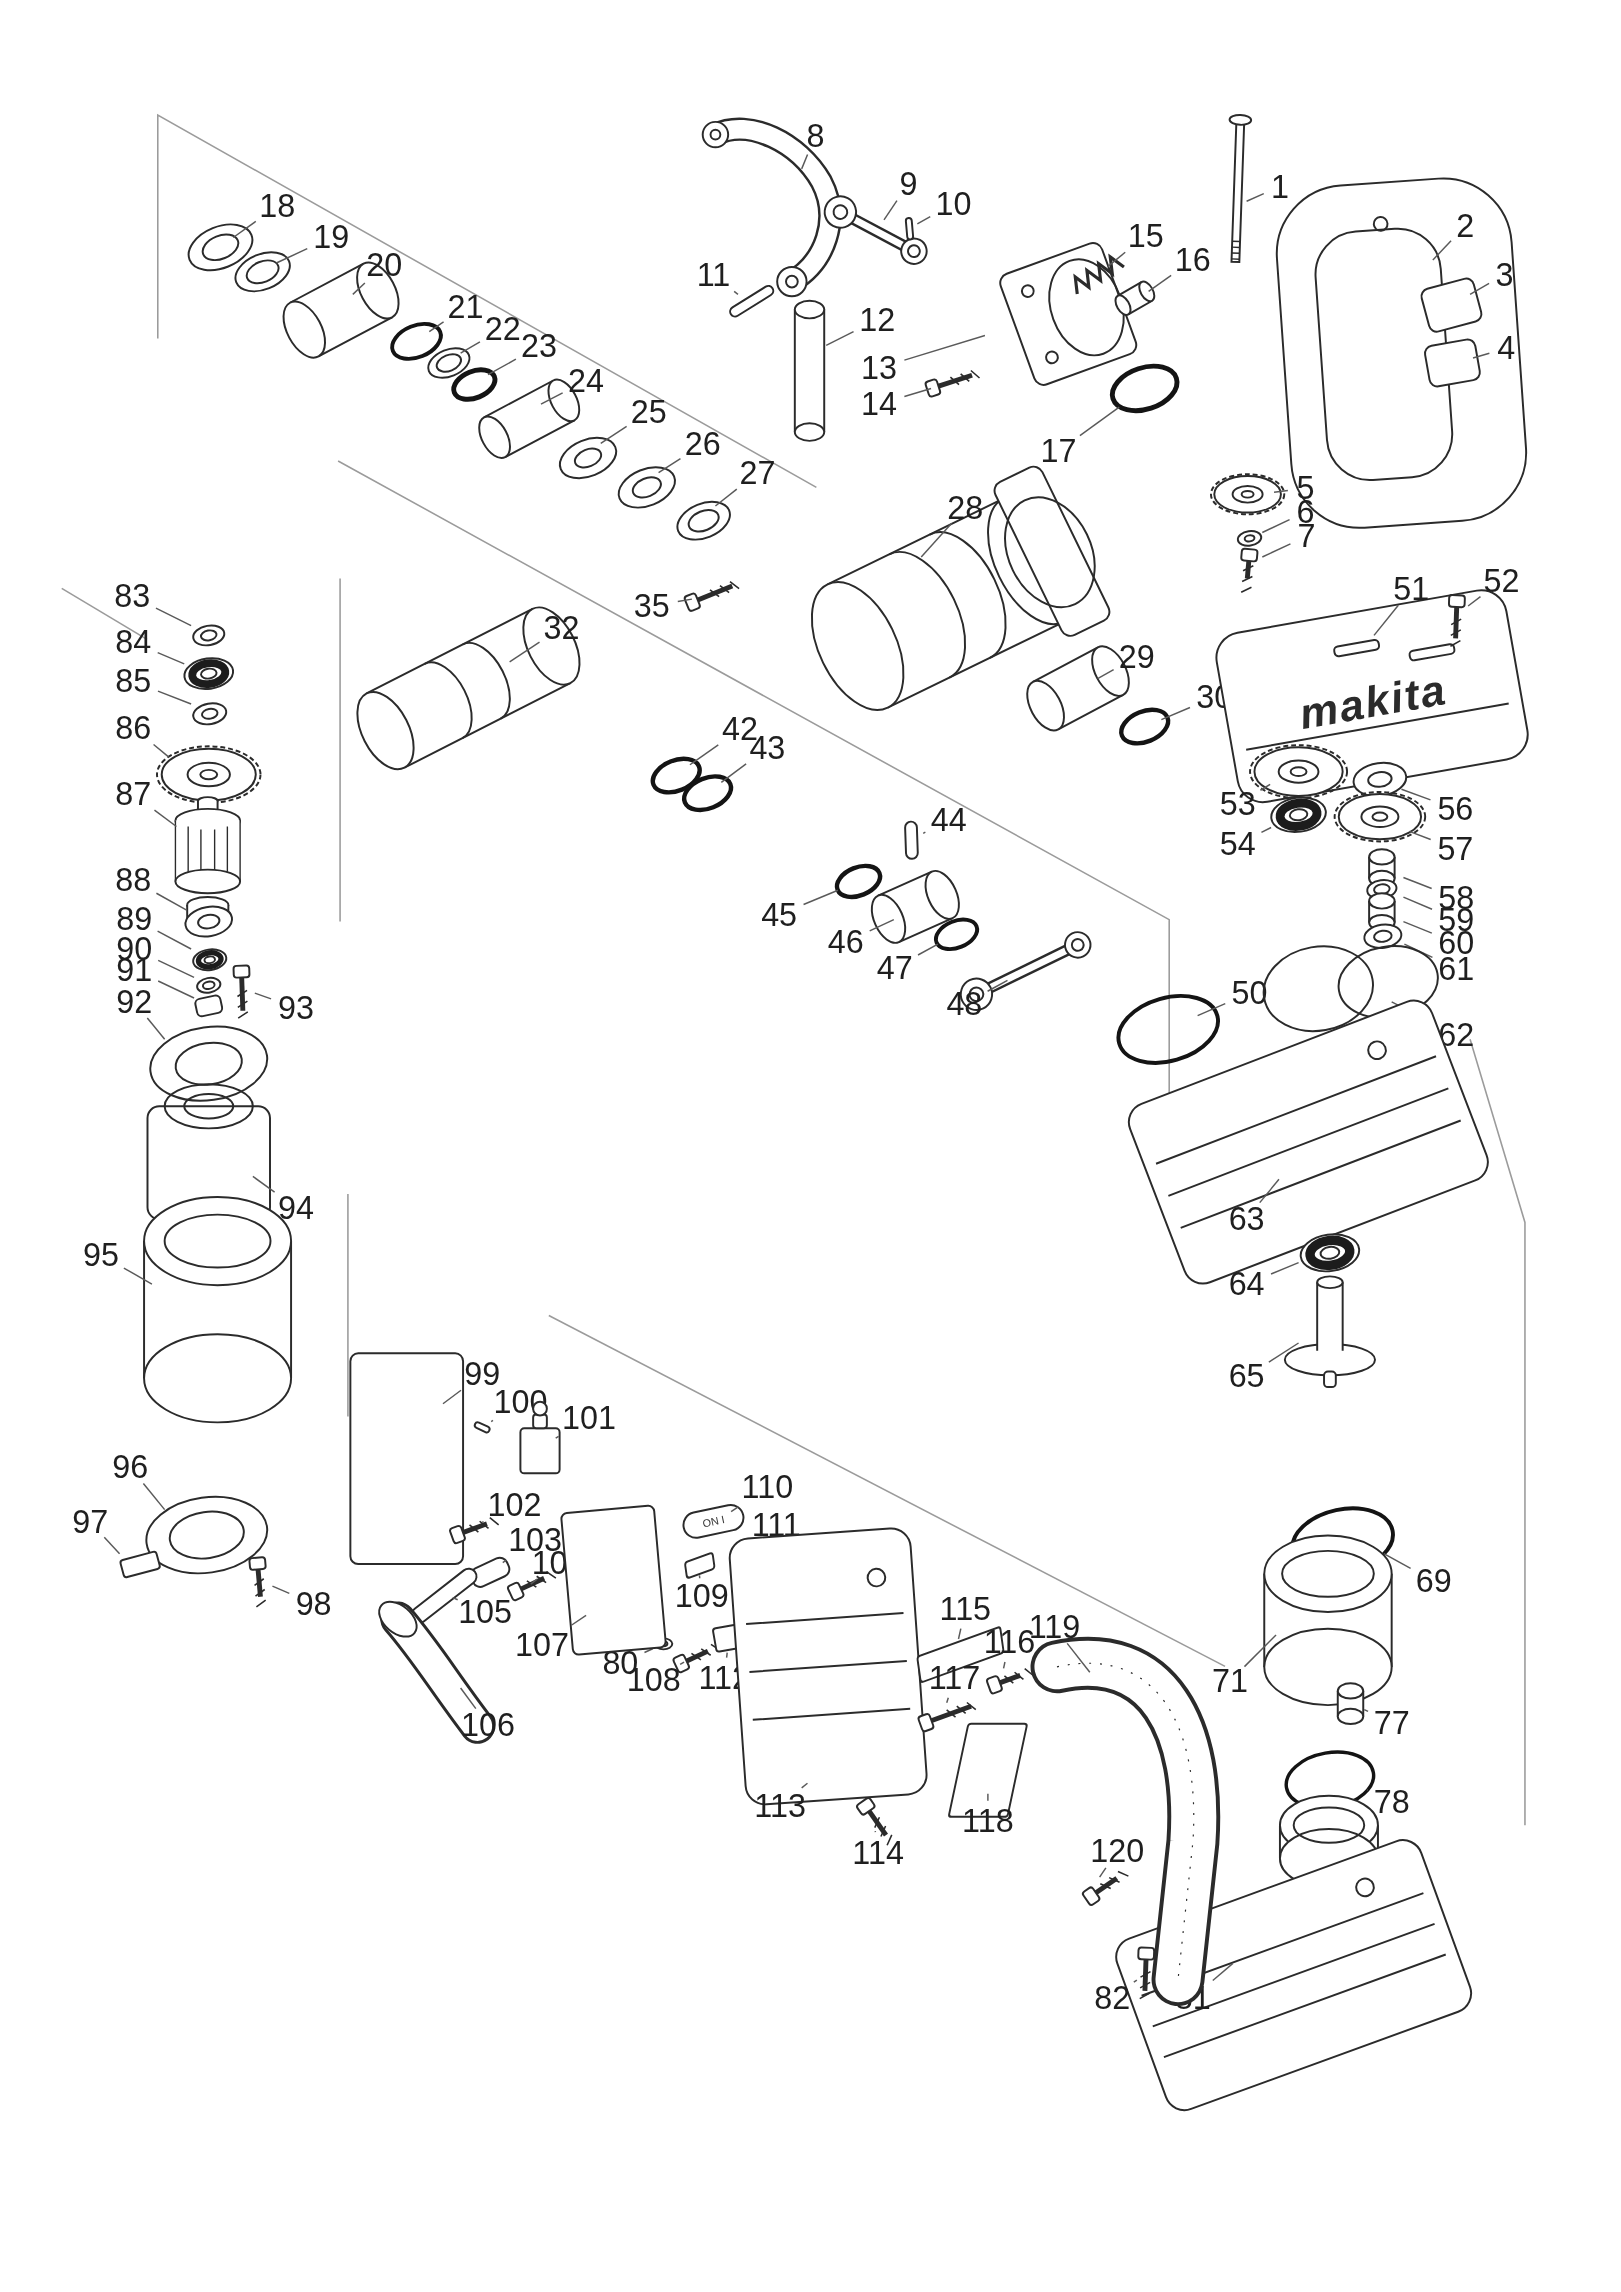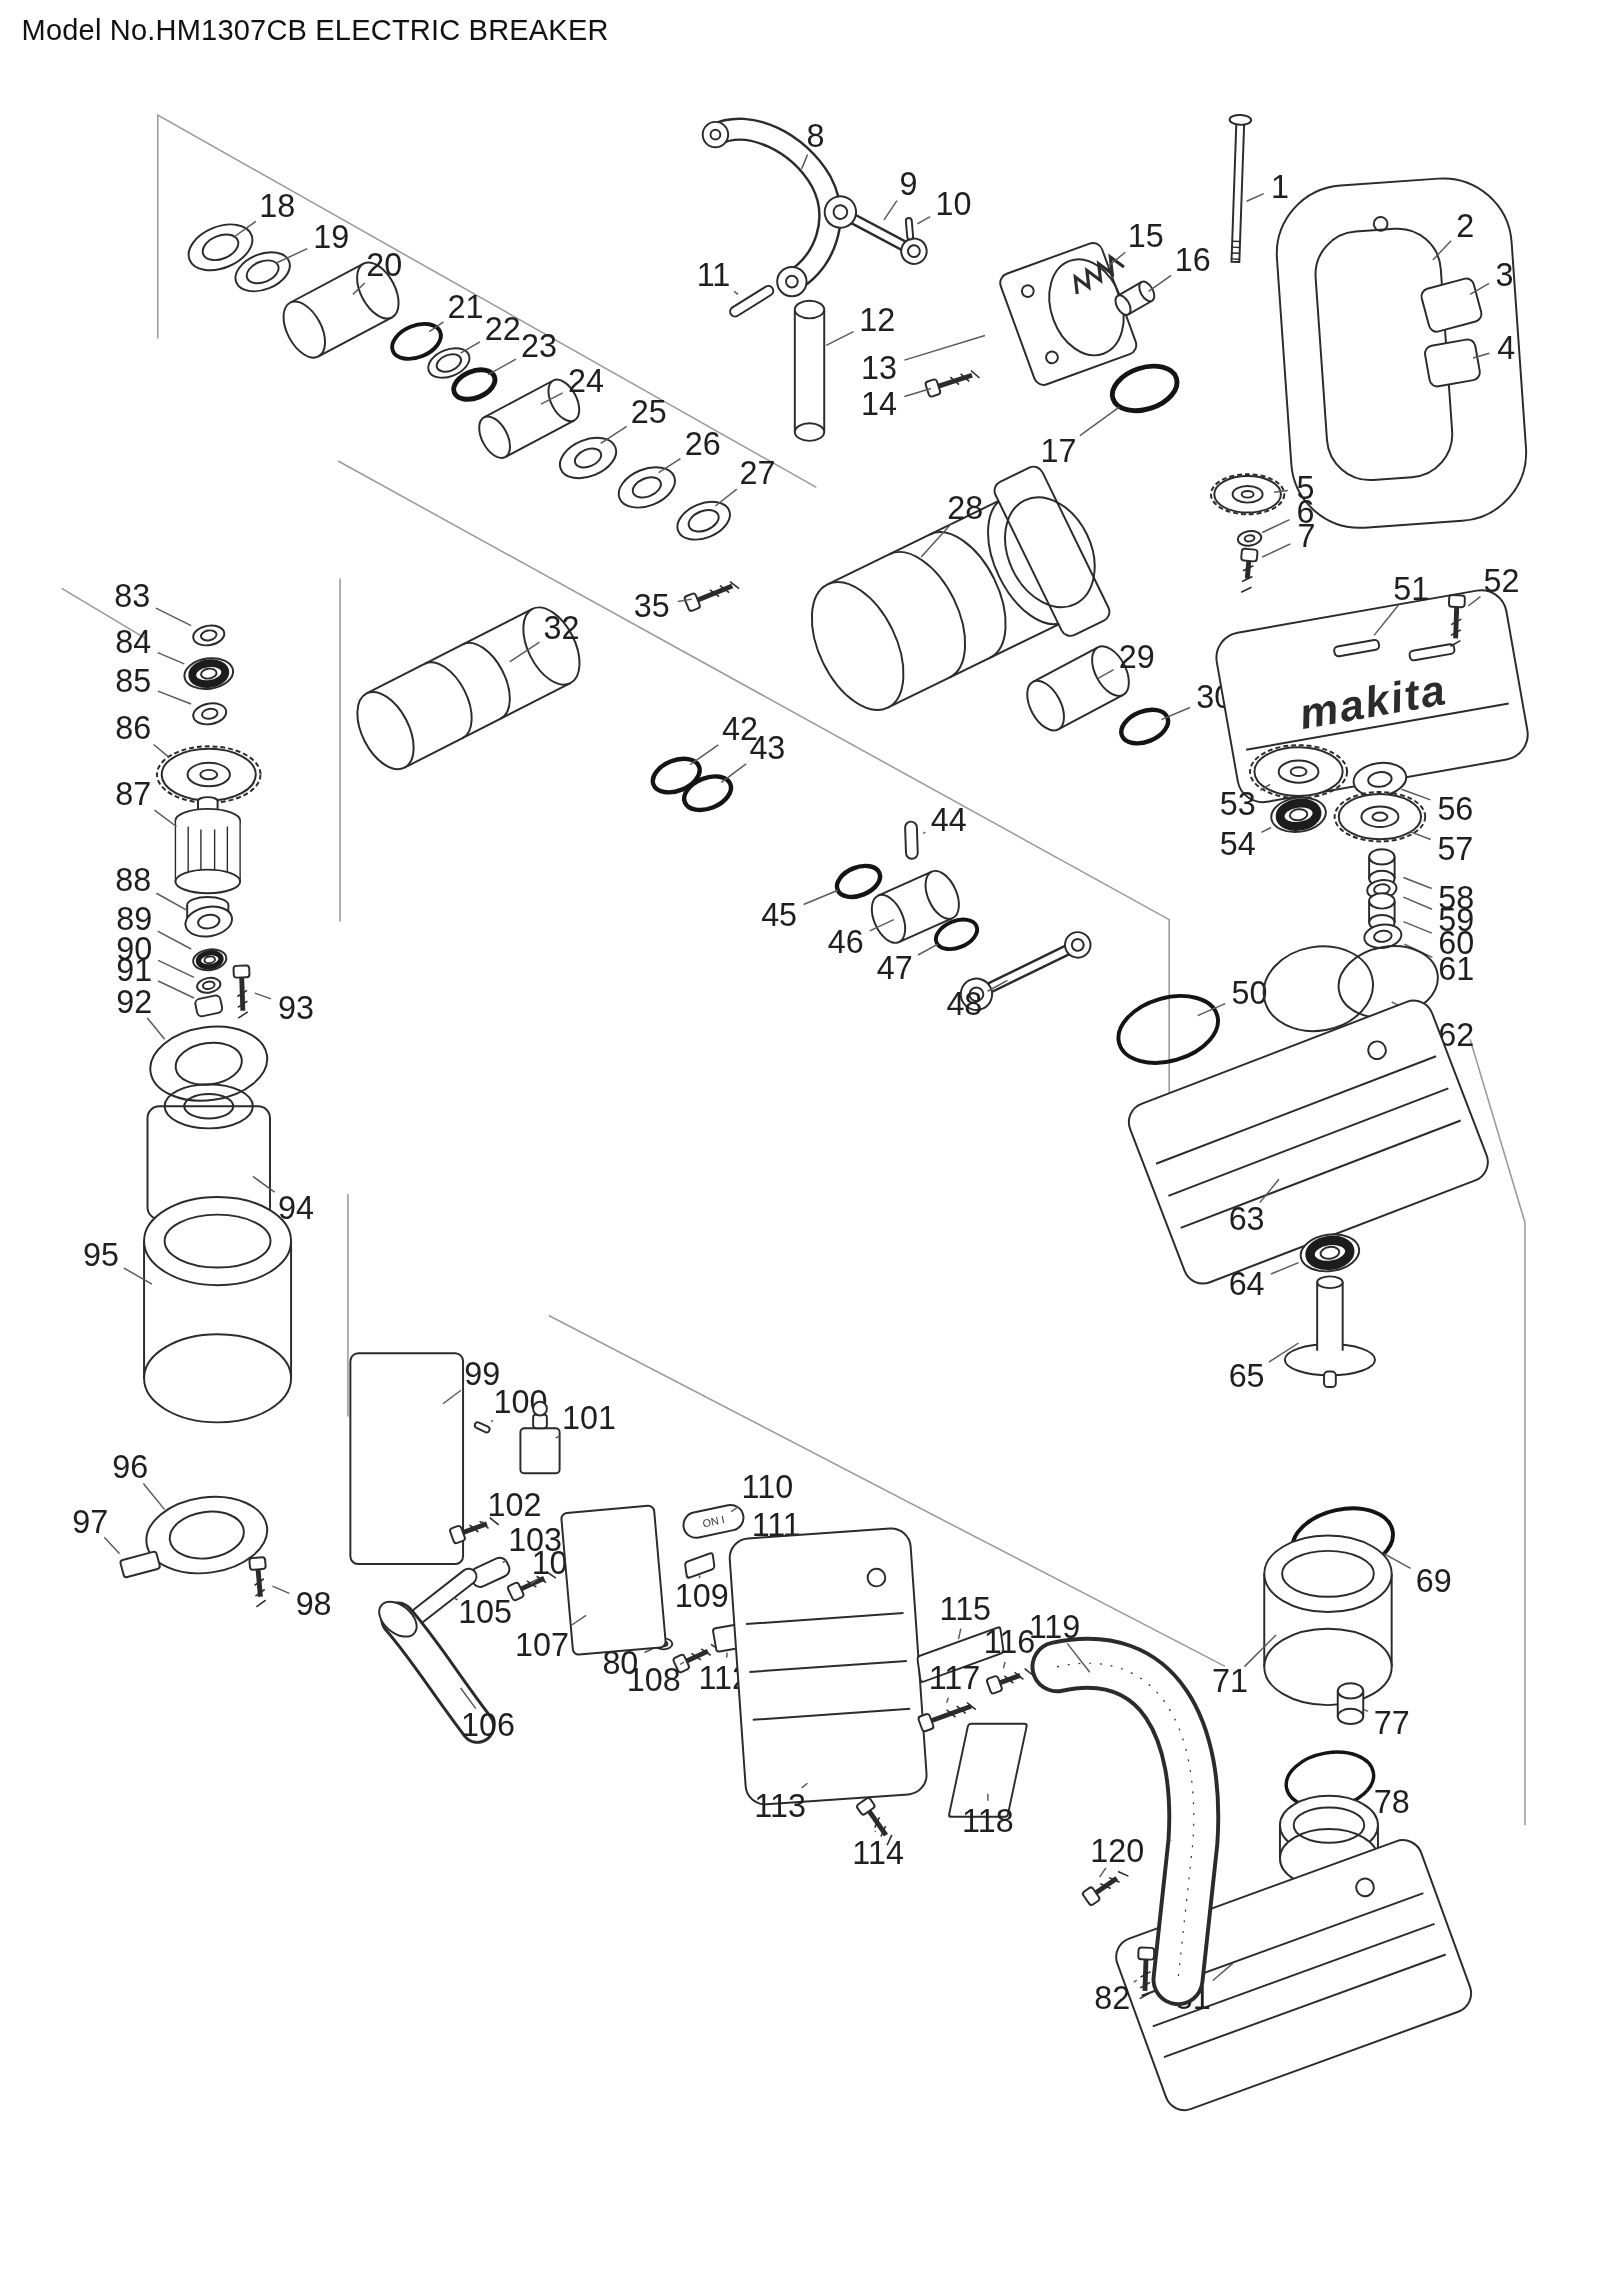--- a/index.html
+++ b/index.html
@@ -5,21 +5,20 @@
   html,body{margin:0;padding:0;background:#fff;}
   .stage{position:relative;width:1621px;height:2293px;background:#fff;overflow:hidden;
          font-family:"Liberation Sans","DejaVu Sans",sans-serif;}
   .title{position:absolute;left:21.6px;top:13.7px;font-size:29px;color:#111;letter-spacing:0.2px;}
   svg{position:absolute;left:0;top:0;}
 </style>
 </head>
 <body>
 
 <div class="stage">
-  <div class="title">Model No.HM1307CB ELECTRIC BREAKER</div>
   <svg xmlns="http://www.w3.org/2000/svg" width="1621" height="2293" viewBox="0 0 1654 2339">
       <polyline points="161,345 161,117 833,497" fill="none" stroke="#9b9b9b" stroke-width="1.6"></polyline>
       <polyline points="345,470 1193,938 1193,1157" fill="none" stroke="#9b9b9b" stroke-width="1.6"></polyline>
       <polyline points="347,590 347,940" fill="none" stroke="#9b9b9b" stroke-width="1.6"></polyline>
       <polyline points="63,600 150,652" fill="none" stroke="#9b9b9b" stroke-width="1.6"></polyline>
       <polyline points="355,1218 355,1445" fill="none" stroke="#9b9b9b" stroke-width="1.6"></polyline>
       <polyline points="560,1342 1250,1700" fill="none" stroke="#9b9b9b" stroke-width="1.6"></polyline>
       <polyline points="1500,1060 1556,1247 1556,1862" fill="none" stroke="#9b9b9b" stroke-width="1.6"></polyline>
       <g>
         <g transform="translate(1263,197) rotate(2)" stroke="#2b2b2b" stroke-width="2" fill="#ffffff">

